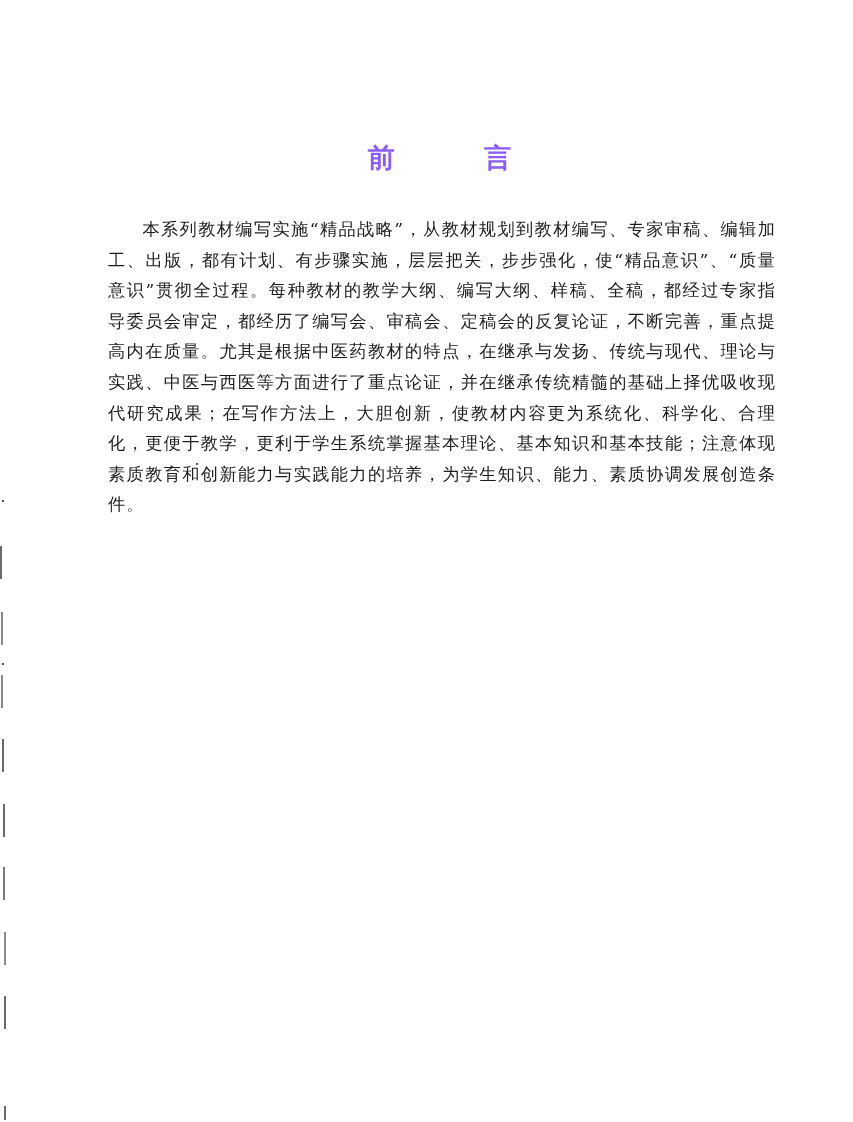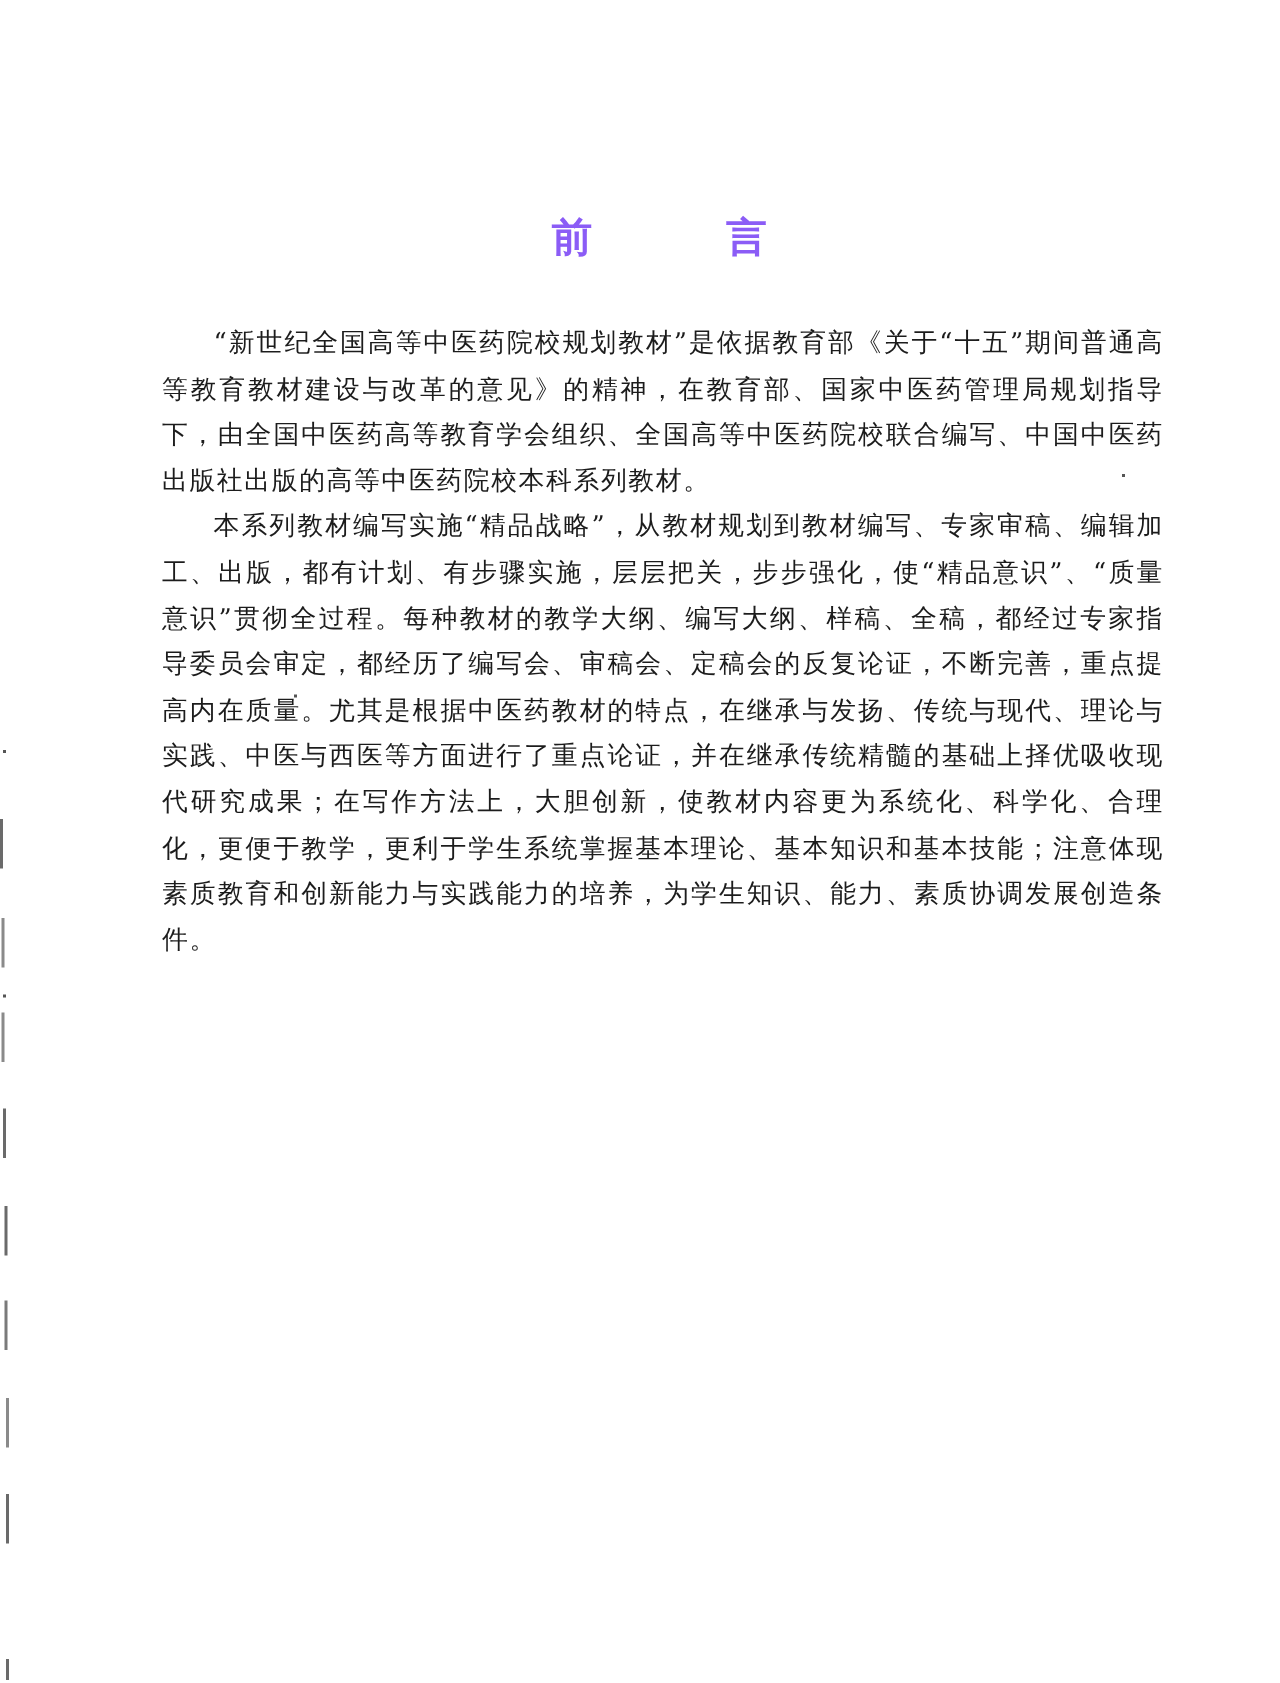--- a/index.html
+++ b/index.html
@@ -71,21 +71,20 @@
 <body>
 
 <div class="page">
 
   <div class="title">
     <span class="c1">前</span>
     <span class="c2">言</span>
   </div>
 
   <div class="body-text">
-    <p class="para first">“新世纪全国高等中医药院校规划教材”是依据教育部《关于“十五”期间普通高等教育教材建设与改革的意见》的精神，在教育部、国家中医药管理局规划指导下，由全国中医药高等教育学会组织、全国高等中医药院校联合编写、中国中医药出版社出版的高等中医药院校本科系列教材。</p>
     <p class="para">本系列教材编写实施“精品战略”，从教材规划到教材编写、专家审稿、编辑加工、出版，都有计划、有步骤实施，层层把关，步步强化，使“精品意识”、“质量意识”贯彻全过程。每种教材的教学大纲、编写大纲、样稿、全稿，都经过专家指导委员会审定，都经历了编写会、审稿会、定稿会的反复论证，不断完善，重点提高内在质量。尤其是根据中医药教材的特点，在继承与发扬、传统与现代、理论与实践、中医与西医等方面进行了重点论证，并在继承传统精髓的基础上择优吸收现代研究成果；在写作方法上，大胆创新，使教材内容更为系统化、科学化、合理化，更便于教学，更利于学生系统掌握基本理论、基本知识和基本技能；注意体现素质教育和创新能力与实践能力的培养，为学生知识、能力、素质协调发展创造条件。</p>
   </div>
 
   <div class="scan-dot" style="left:2px; top:500px;"></div>
   <div class="scan-mark" style="left:0px; top:546px; height:33px;"></div>
   <div class="scan-mark" style="left:1px; top:612px; height:33px; background:#8a8a8a;"></div>
   <div class="scan-dot" style="left:2px; top:663px;"></div>
   <div class="scan-mark" style="left:1px; top:675px; height:33px; background:#8a8a8a;"></div>
   <div class="scan-mark" style="left:2px; top:739px; height:33px;"></div>
   <div class="scan-mark" style="left:3px; top:804px; height:33px;"></div>

